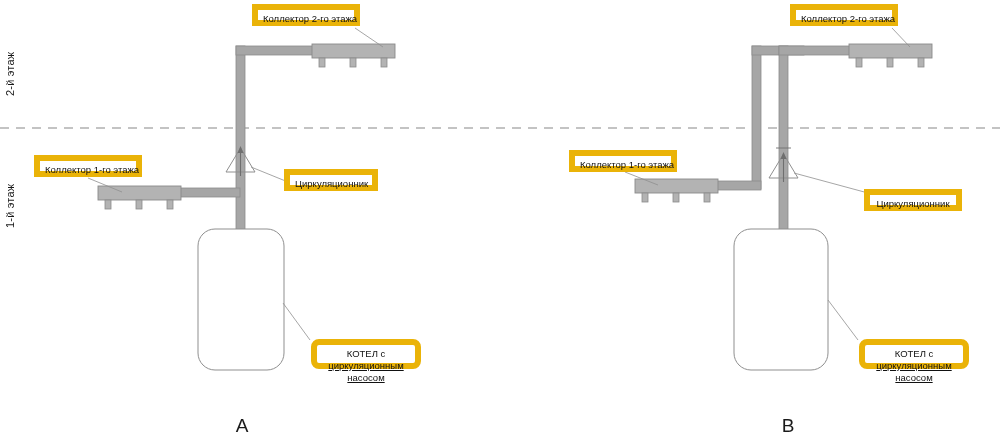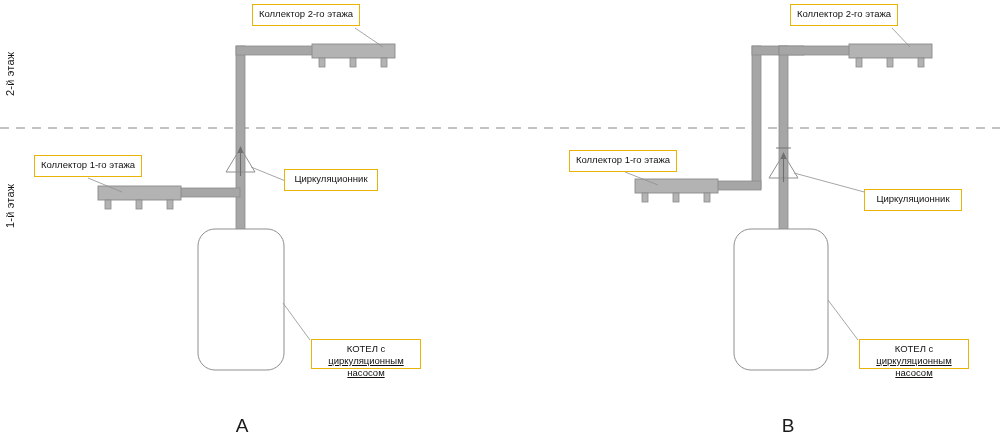--- a/index.html
+++ b/index.html
@@ -14,31 +14,31 @@
     position:absolute;
     font-size:11px;
     color:#1a1a1a;
     white-space:nowrap;
     transform-origin:left top;
     letter-spacing:0.2px;
   }
 
   .callout{
     position:absolute;
-    border:1px solid #eab308;
+    border:6px solid #eab308;
     background:#ffffff;
     color:#111111;
     font-size:9.5px;
     line-height:12px;
     text-align:center;
     box-sizing:border-box;
     padding:3px 5px;
     white-space:nowrap;
   }
-  .callout.two-line{white-space:normal;}
+  .callout.two-line{white-space:normal;border-radius:8px;}
   .callout .l1{display:block;}
   .callout .l2{display:block;text-decoration:underline;}
 
   .caption{
     position:absolute;
     font-size:19px;
     color:#1a1a1a;
     text-align:center;
     width:40px;
   }

